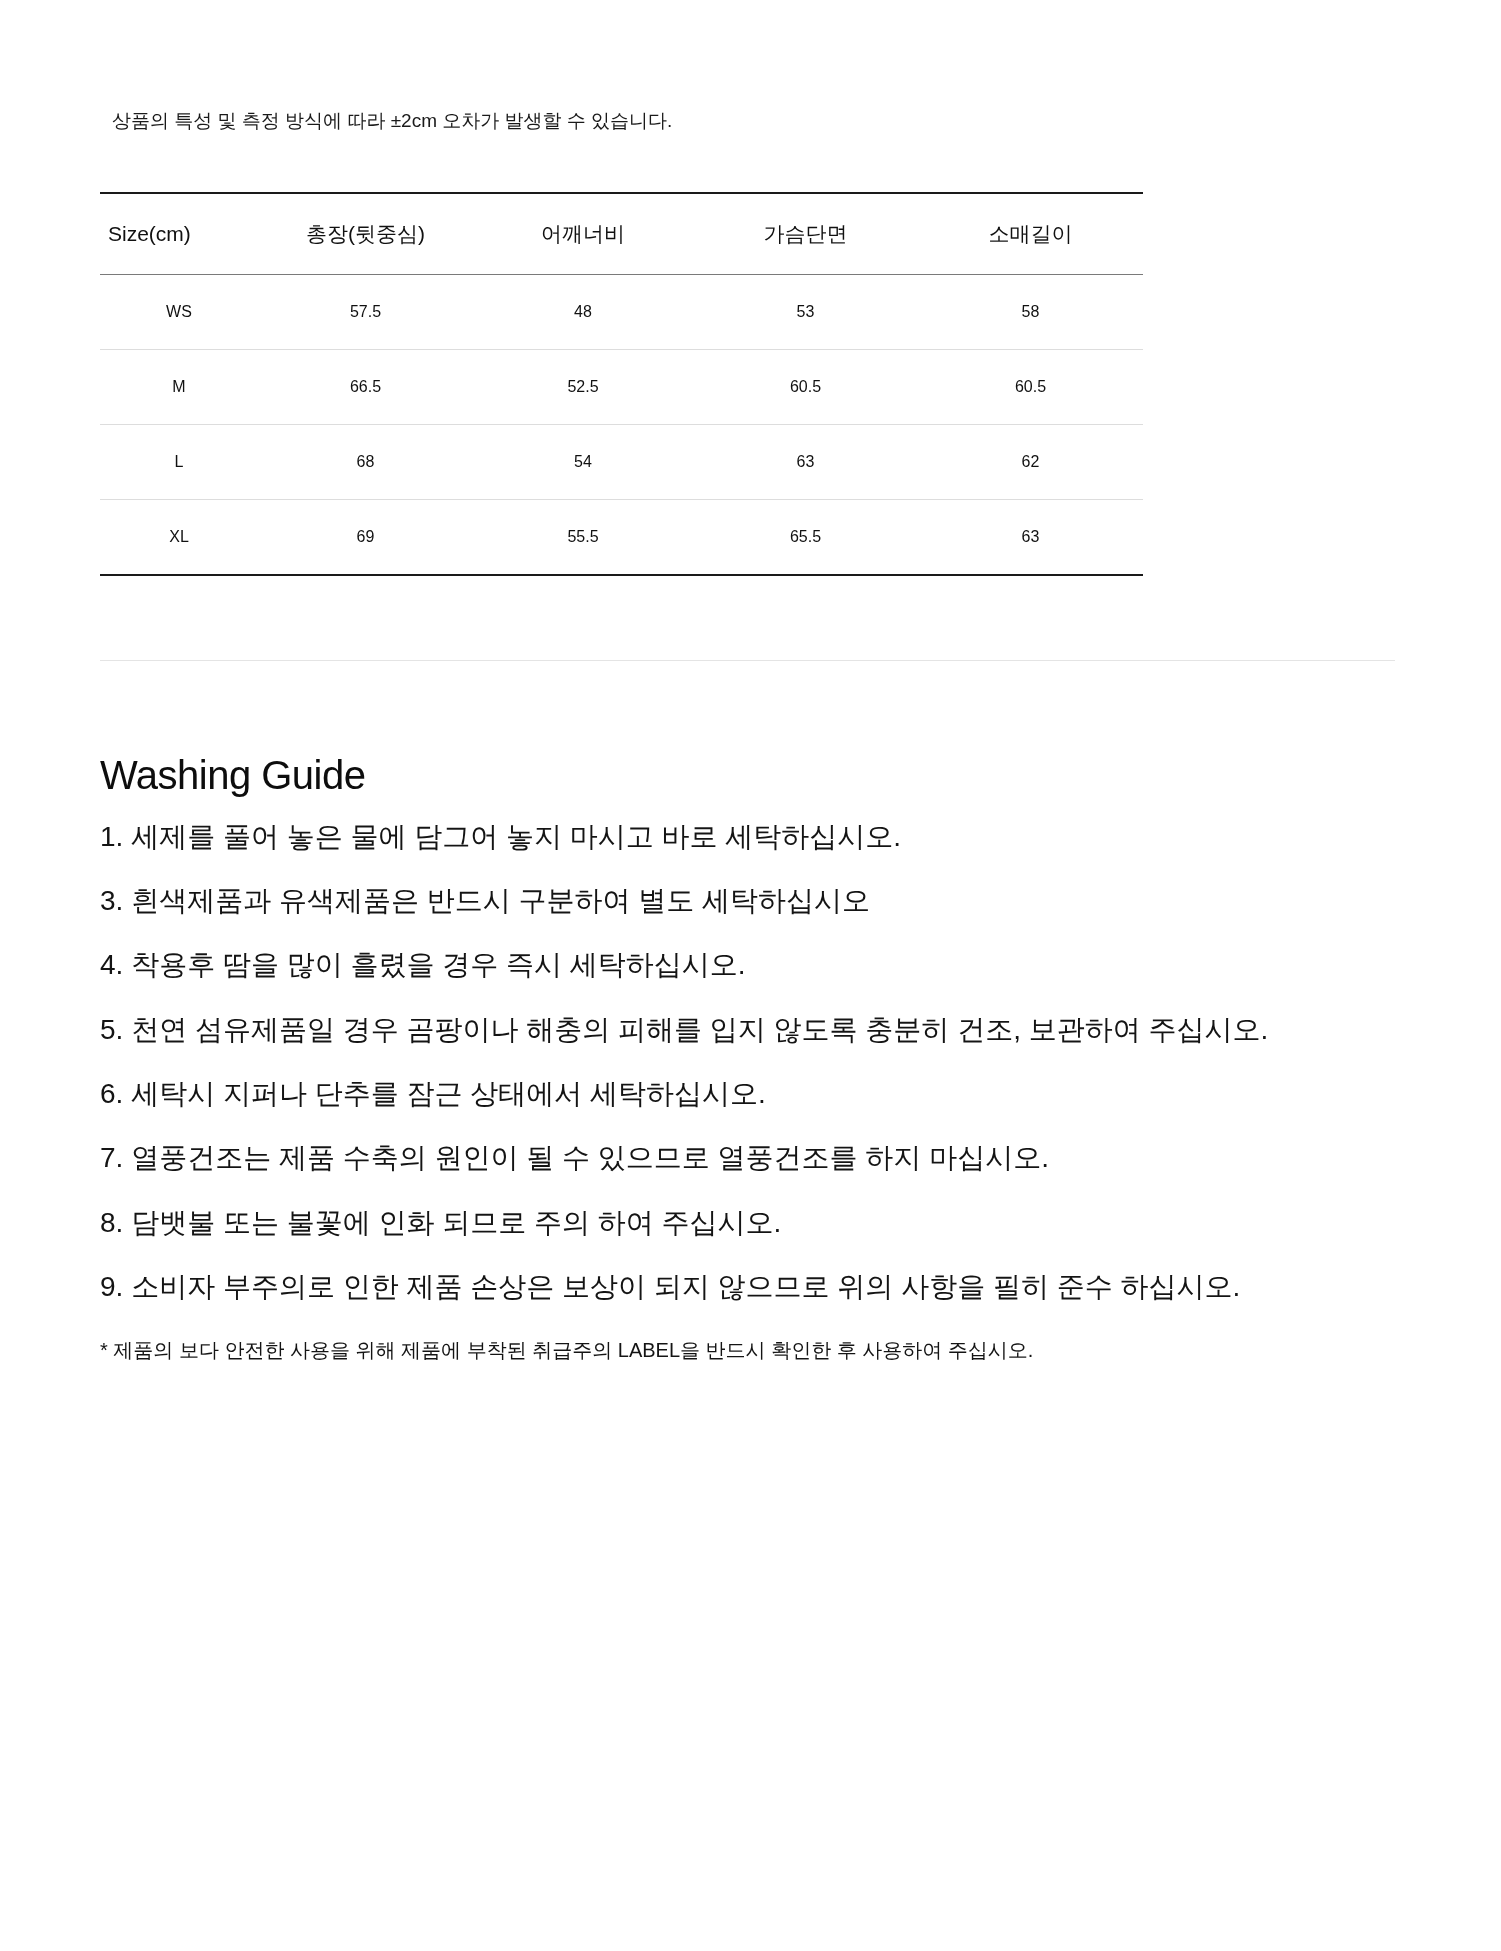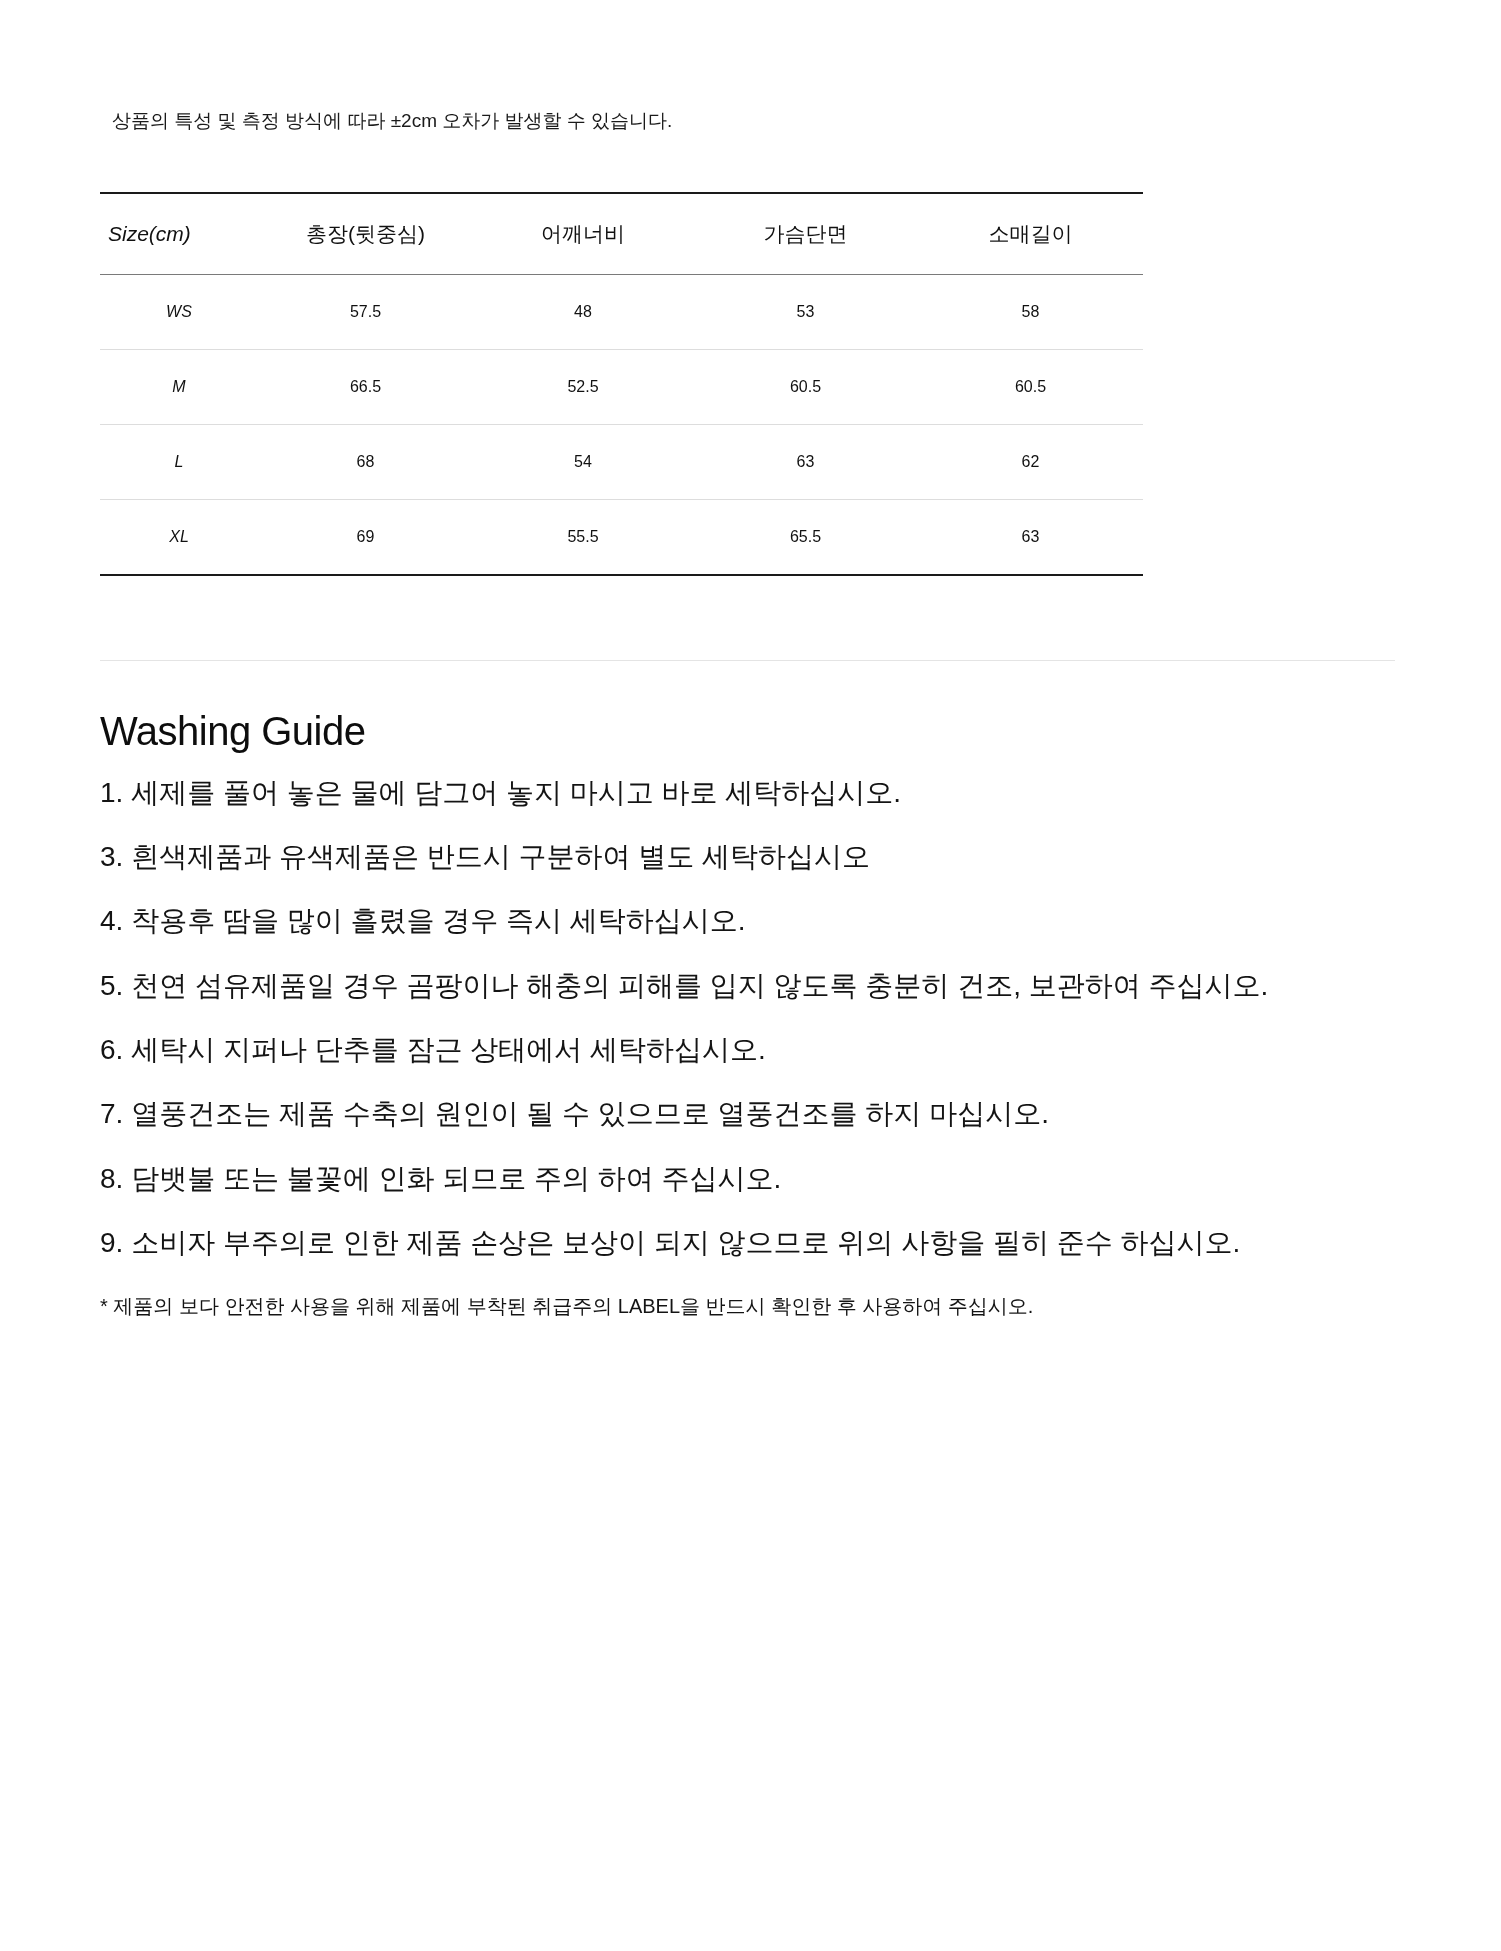--- a/index.html
+++ b/index.html
@@ -68,36 +68,36 @@
     font-size: 16px;
     font-weight: 400;
     color: #111;
     text-align: center;
     padding: 28px 0;
     border-bottom: 1px solid #dddddd;
   }
   table.size-table tbody tr:last-child td {
     border-bottom: 2px solid #1a1a1a;
   }
-  .col-size   { width: 150px; font-style: italic; }
+  .col-size   { width: 150px; }
   .col-a      { width: 215px; }
   .col-b      { width: 220px; }
   .col-c      { width: 225px; }
   .col-d      { width: 225px; }
 
   .divider {
     margin-top: 84px;
     width: 1295px;
     height: 1px;
     background: #e4e4e4;
   }
 
   
   .washing-section {
-    margin-top: 48px;
+    margin-top: 92px;
   }
   .washing-list {
     margin: 0;
     padding: 0;
     list-style: none;
   }
   .washing-list li {
     font-size: 28px;
     line-height: 1.55;
     color: #141414;

